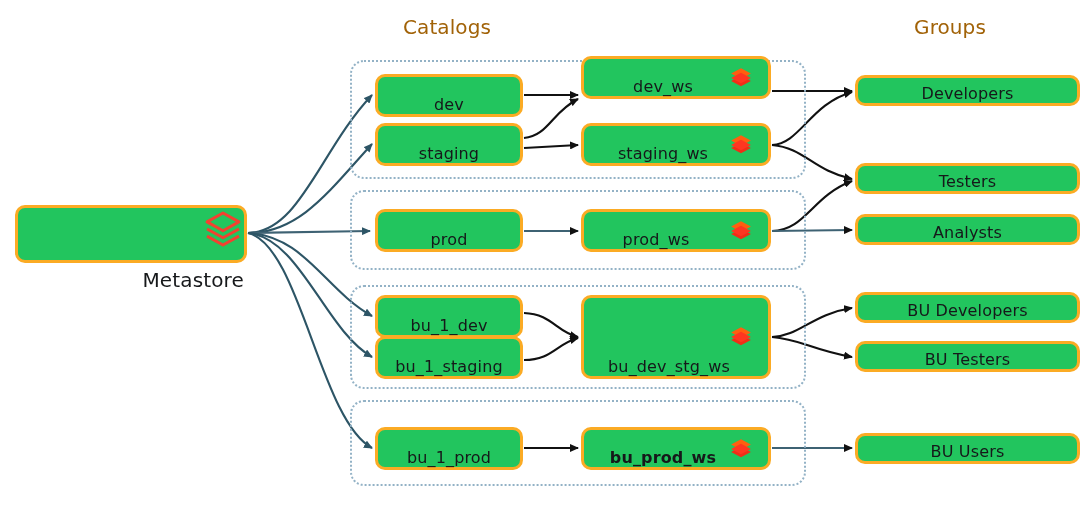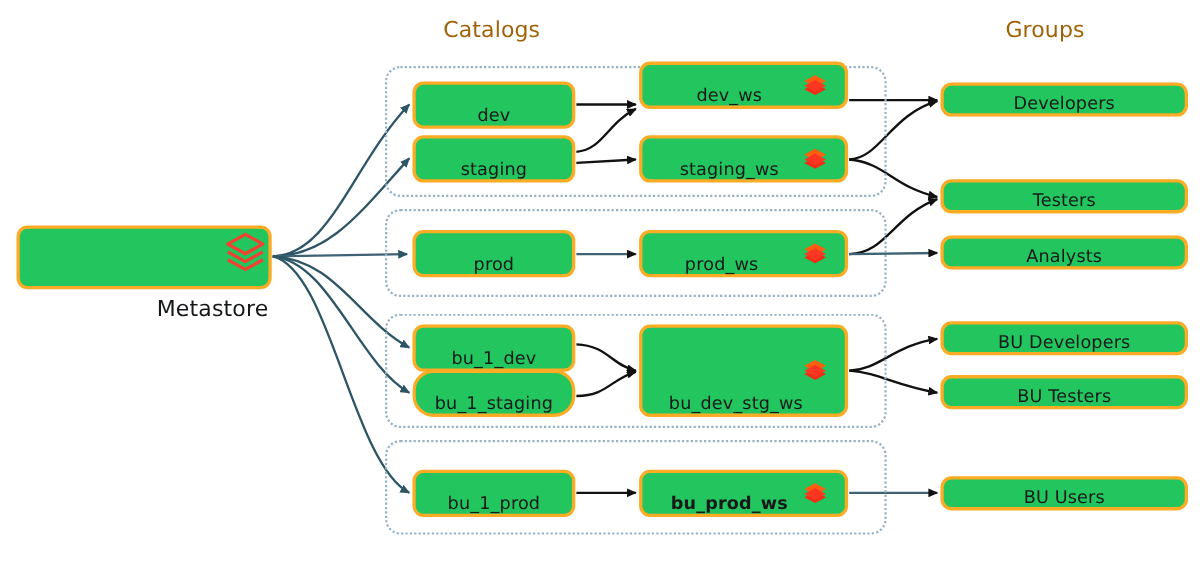--- a/index.html
+++ b/index.html
@@ -154,21 +154,21 @@
   </div>
   <div class="node" style="left:375px; top:123px; width:148px; height:43px;">
     <span class="node-label">staging</span>
   </div>
   <div class="node" style="left:375px; top:209px; width:148px; height:43px;">
     <span class="node-label">prod</span>
   </div>
   <div class="node" style="left:375px; top:295px; width:148px; height:43px;">
     <span class="node-label">bu_1_dev</span>
   </div>
-  <div class="node" style="left:375px; top:336px; width:148px; height:43px;border-radius:19px;">
+  <div class="node" style="left:375px; top:336px; width:148px; height:43px;">
     <span class="node-label">bu_1_staging</span>
   </div>
   <div class="node" style="left:375px; top:427px; width:148px; height:43px;">
     <span class="node-label">bu_1_prod</span>
   </div>
 
   <div class="node" style="left:581px; top:56px; width:190px; height:43px;">
     <span class="node-label" style="margin-right:26px;">dev_ws</span>
     <span class="ws-logo">
       <svg viewBox="0 0 100 100" width="22" height="22" aria-hidden="true">

